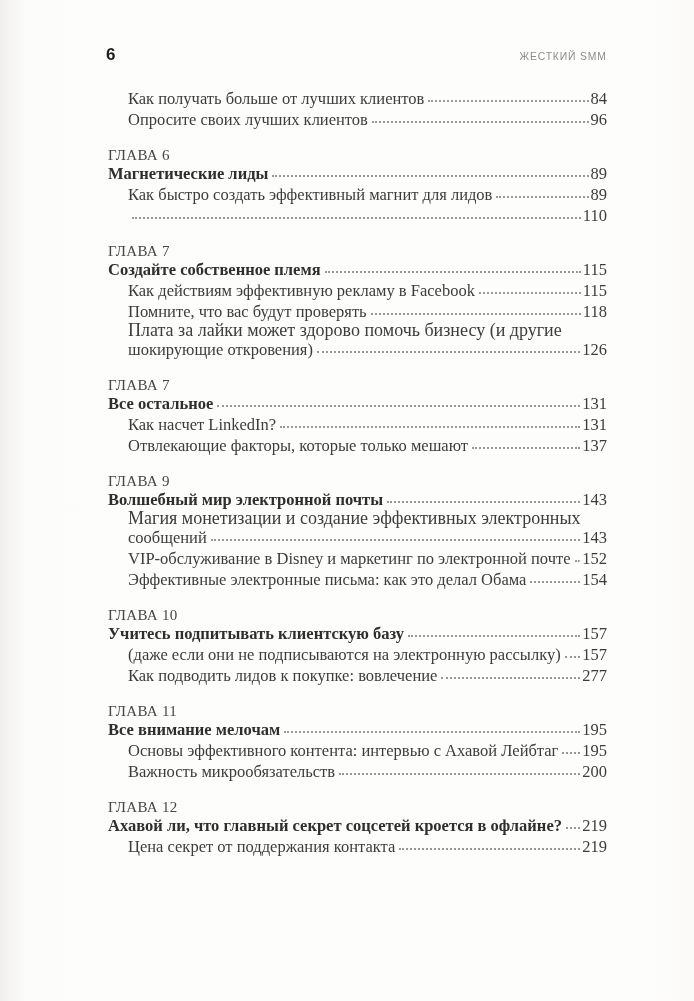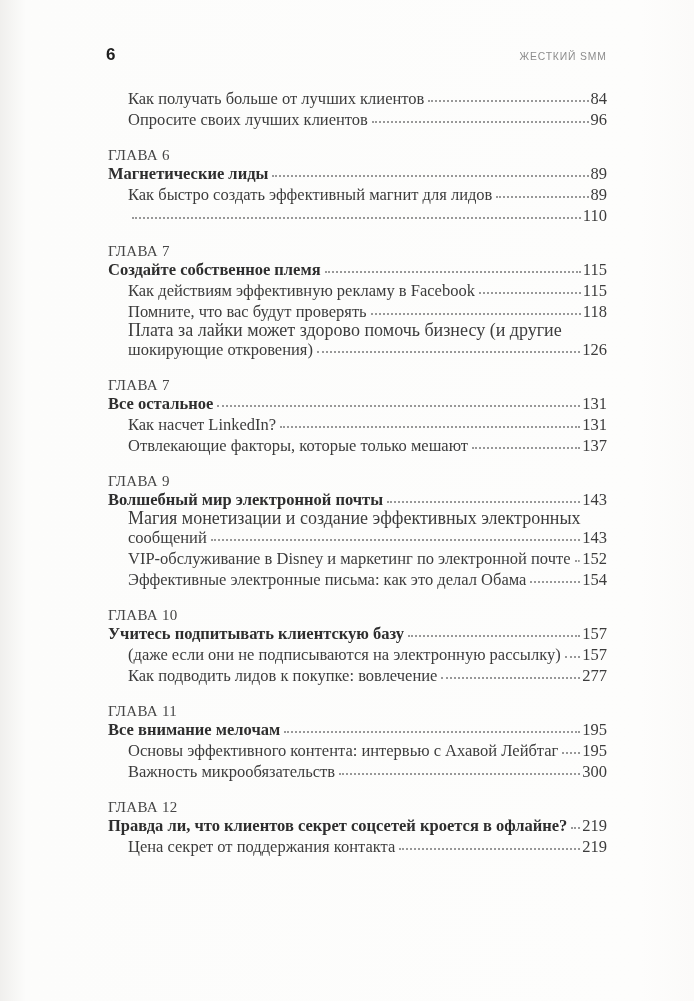--- a/index.html
+++ b/index.html
@@ -242,28 +242,28 @@
           <div class="row entry-row">
             <span class="t">Основы эффективного контента: интервью с Ахавой Лейбтаг</span>
             <span class="leader"></span>
             <span class="pg">195</span>
           </div>
         </div>
         <div class="entry">
           <div class="row entry-row">
             <span class="t">Важность микрообязательств</span>
             <span class="leader"></span>
-            <span class="pg">300</span>
+            <span class="pg">200</span>
           </div>
         </div>
       </section>
       <section class="chapter">
         <div class="ch-label">ГЛАВА 12</div>
         <div class="row title-row">
-          <span class="t">Правда ли, что клиентов секрет соцсетей кроется в офлайне?</span>
+          <span class="t">Ахавой ли, что главный секрет соцсетей кроется в офлайне?</span>
           <span class="leader"></span>
           <span class="pg">219</span>
         </div>
         <div class="entry">
           <div class="row entry-row">
             <span class="t">Цена секрет от поддержания контакта</span>
             <span class="leader"></span>
             <span class="pg">219</span>
           </div>
         </div>

